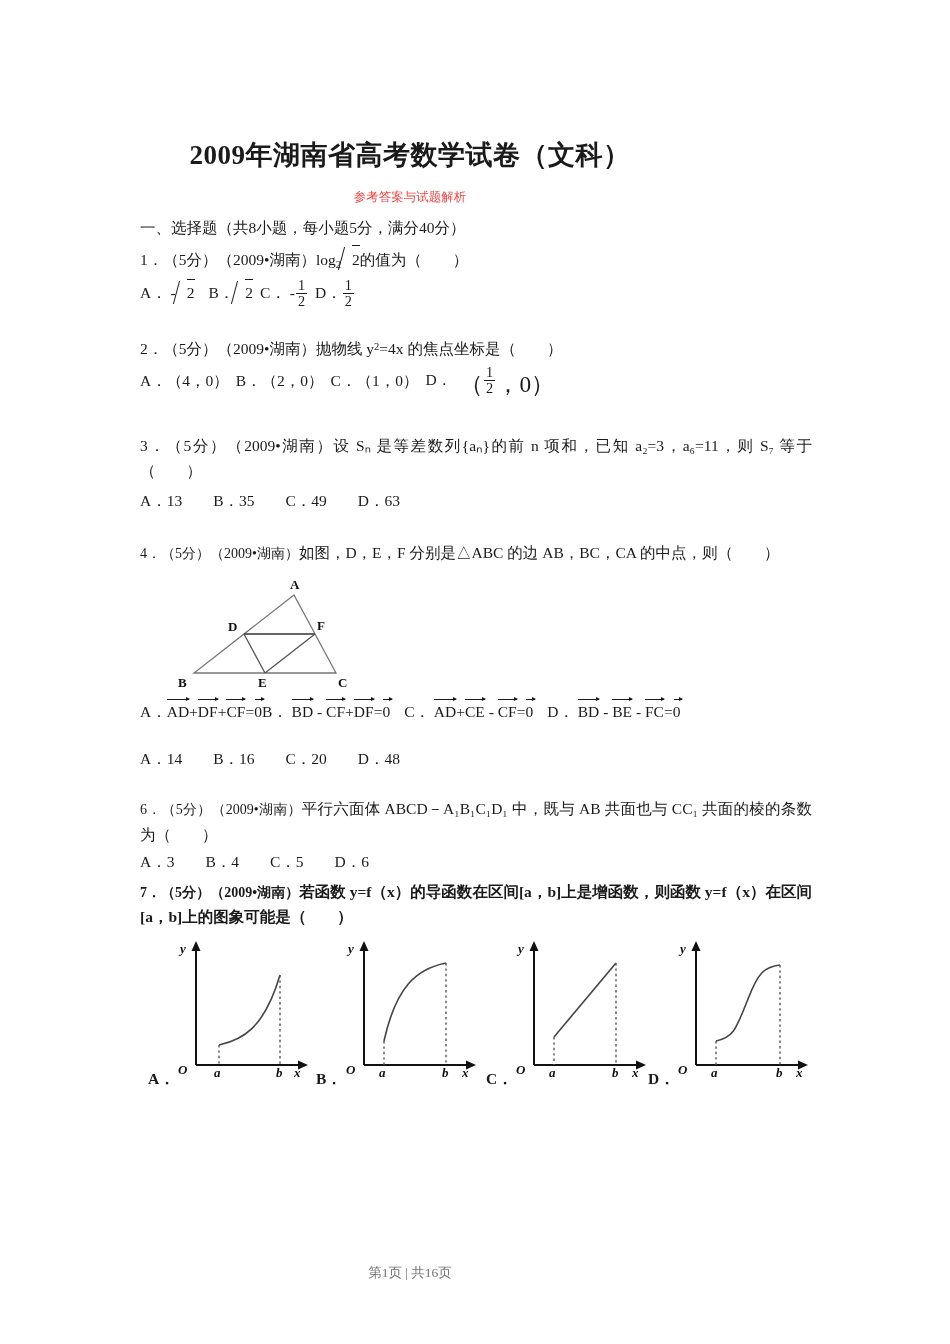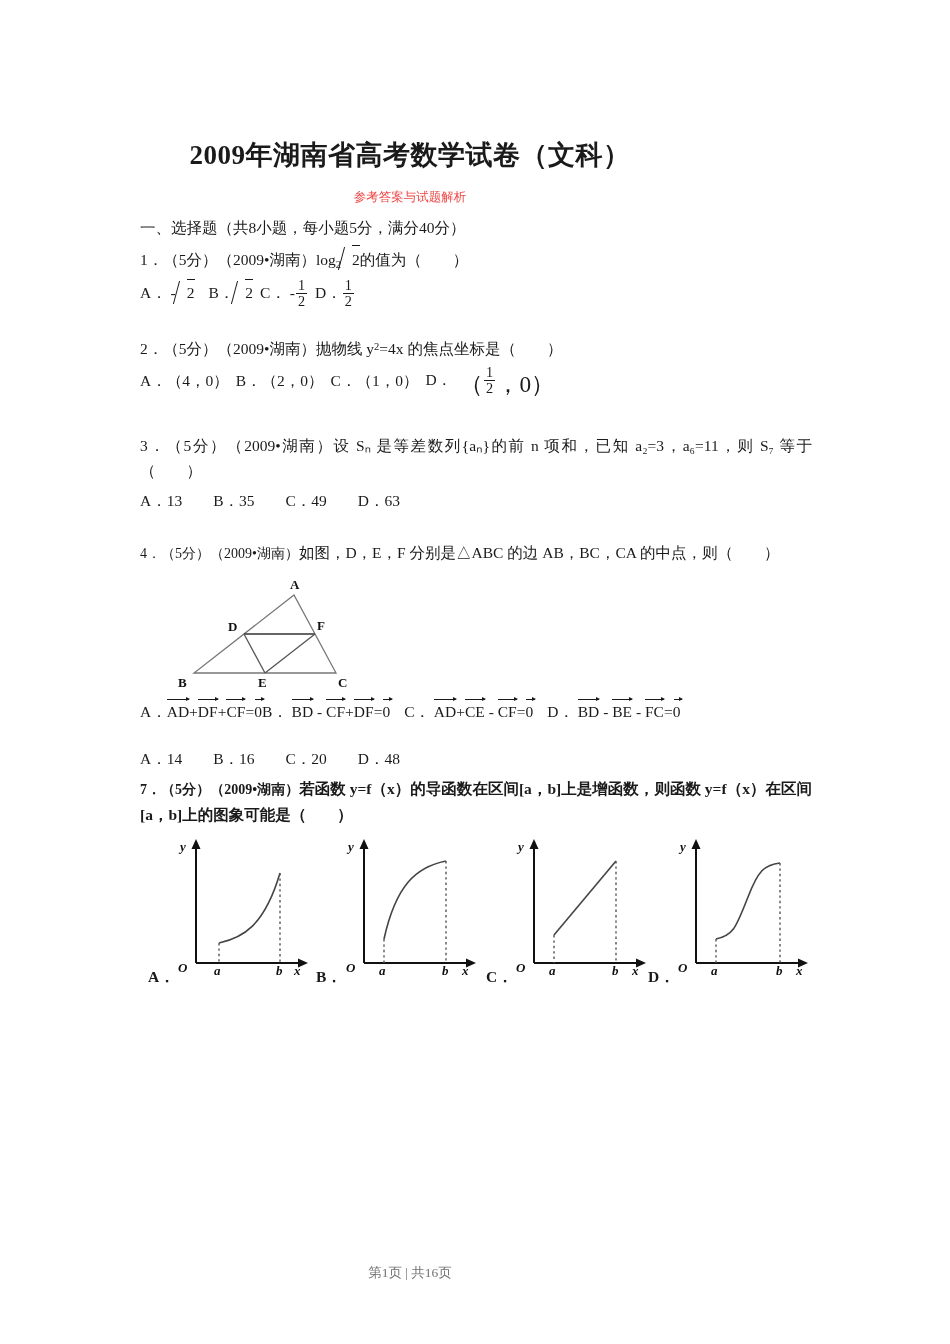--- a/index.html
+++ b/index.html
@@ -161,20 +161,26 @@
 
       <div class="opts" style="margin-top:2px;">
         <span><span>A．</span><span class="vec"><span class="vtxt">AD</span></span><span>+</span><span class="vec"><span class="vtxt">DF</span></span><span>+</span><span class="vec"><span class="vtxt">CF</span></span><span>=</span><span class="vzero"><span class="vtxt">0</span></span></span><span><span>B．</span>&nbsp;<span class="vec"><span class="vtxt">BD</span></span>&nbsp;<span>-</span>&nbsp;<span class="vec"><span class="vtxt">CF</span></span><span>+</span><span class="vec"><span class="vtxt">DF</span></span><span>=</span><span class="vzero"><span class="vtxt">0</span></span></span><span class="opt-sp"></span><span><span>C．</span>&nbsp;<span class="vec"><span class="vtxt">AD</span></span><span>+</span><span class="vec"><span class="vtxt">CE</span></span>&nbsp;<span>-</span>&nbsp;<span class="vec"><span class="vtxt">CF</span></span><span>=</span><span class="vzero"><span class="vtxt">0</span></span></span><span class="opt-sp"></span><span><span>D．</span>&nbsp;<span class="vec"><span class="vtxt">BD</span></span>&nbsp;<span>-</span>&nbsp;<span class="vec"><span class="vtxt">BE</span></span>&nbsp;<span>-</span>&nbsp;<span class="vec"><span class="vtxt">FC</span></span><span>=</span><span class="vzero"><span class="vtxt">0</span></span></span>
       </div>
     </div>
 
     <div class="qblock" style="margin-top:22px;">
       <div class="opts">A．14　　B．16　　C．20　　D．48</div>
     </div>
 
+    <div class="qblock" style="margin-top:24px;">
+      <div class="qline">
+        <span class="num">6．</span><span class="num">（5分）</span><span class="num">（2009•湖南）</span><span>平行六面体 ABCD－A₁B₁C₁D₁ 中，既与 AB 共面也与 CC₁ 共面的棱的条数为（　　）</span>
+      </div>
+      <div class="opts" style="margin-top:3px;">A．3　　B．4　　C．5　　D．6</div>
+    </div>
 
     <div class="qblock" style="margin-top:4px;font-weight:bold;">
       <div class="qline">
         <span class="num">7．</span><span class="num">（5分）</span><span class="num">（2009•湖南）</span><span>若函数 y=f（x）的导函数在区间[a，b]上是增函数，则函数 y=f（x）在区间[a，b]上的图象可能是（　　）</span>
       </div>
 
       <div class="graphs-row">
 
         <div class="graph-item" style="left:32px;">
           <svg width="150" height="140" viewBox="0 0 150 140">

